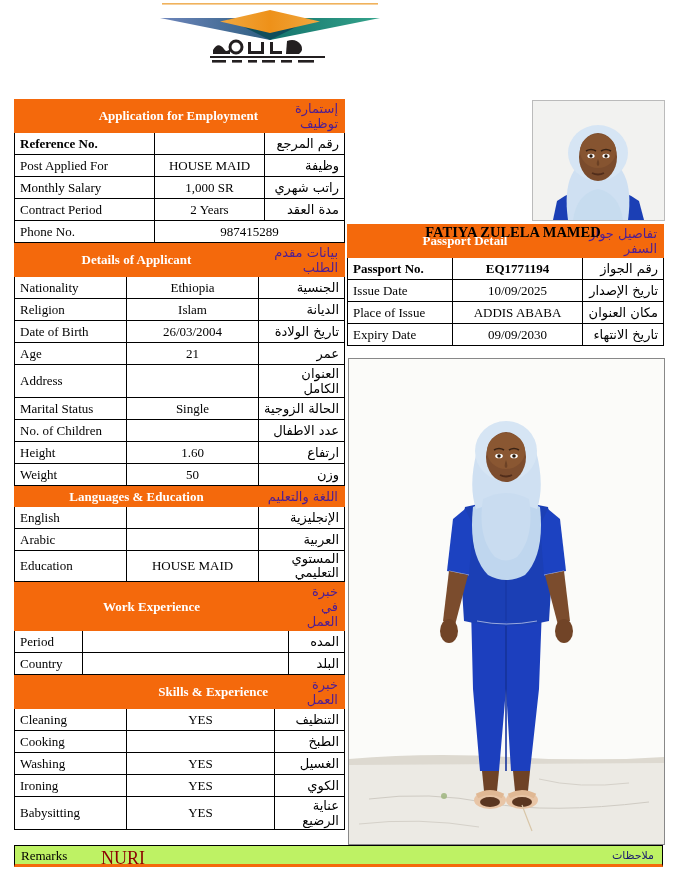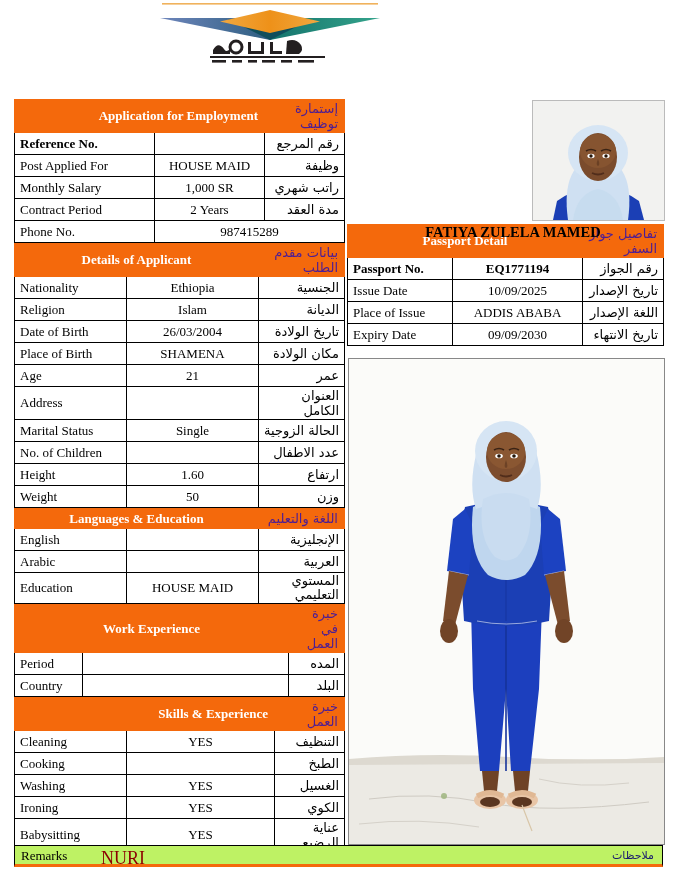--- a/index.html
+++ b/index.html
@@ -236,25 +236,20 @@
           <td class="lbl">Religion</td>
           <td class="val">Islam</td>
           <td class="ar">الديانة</td>
         </tr>
         <tr>
           <td class="lbl">Date of Birth</td>
           <td class="val">26/03/2004</td>
           <td class="ar">تاريخ الولادة</td>
         </tr>
         <tr>
-          <td class="lbl">Place of Birth</td>
-          <td class="val">SHAMENA</td>
-          <td class="ar">مكان الولادة</td>
-        </tr>
-        <tr>
           <td class="lbl">Age</td>
           <td class="val">21</td>
           <td class="ar">عمر</td>
         </tr>
         <tr>
           <td class="lbl">Address</td>
           <td class="val"></td>
           <td class="ar">العنوان الكامل</td>
         </tr>
         <tr>
@@ -392,21 +387,21 @@
           <td class="ar">رقم الجواز</td>
         </tr>
         <tr>
           <td class="lbl">Issue Date</td>
           <td class="val">10/09/2025</td>
           <td class="ar">تاريخ الإصدار</td>
         </tr>
         <tr>
           <td class="lbl">Place of Issue</td>
           <td class="val">ADDIS ABABA</td>
-          <td class="ar">اللغة الإصدار</td>
+          <td class="ar">مكان العنوان</td>
         </tr>
         <tr>
           <td class="lbl">Expiry Date</td>
           <td class="val">09/09/2030</td>
           <td class="ar">تاريخ الانتهاء</td>
         </tr>
       </tbody>
     </table>
   </div>
 

